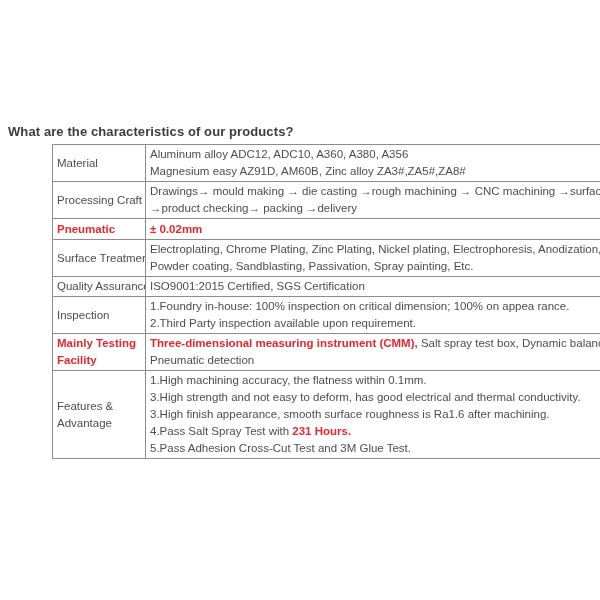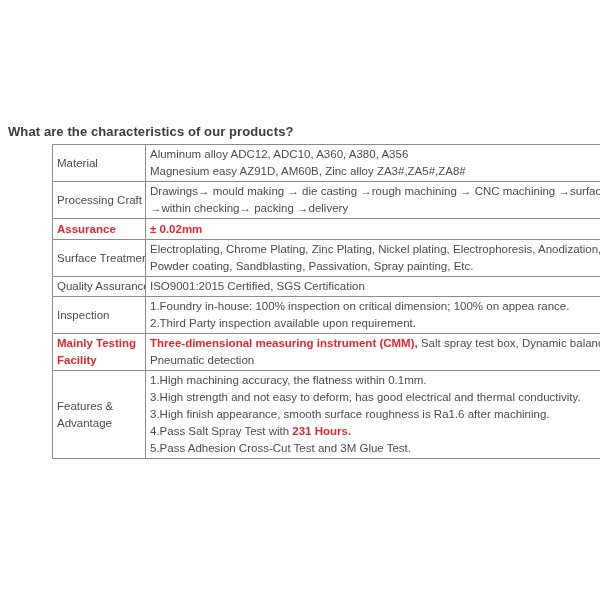--- a/index.html
+++ b/index.html
@@ -59,26 +59,26 @@
               <div class="line"><span>Aluminum alloy ADC12, ADC10, A360, A380, A356</span></div>
               <div class="line"><span>Magnesium easy AZ91D, AM60B, Zinc alloy ZA3#,ZA5#,ZA8#</span></div>
             </td>
           </tr>
           <tr style="height: 36px;">
             <td class="label">
               <div class="line">Processing Craft</div>
             </td>
             <td class="content">
               <div class="line"><span>Drawings→ mould making → die casting →rough machining → CNC machining →surface treatment</span></div>
-              <div class="line"><span>→within checking→ packing →delivery</span></div>
+              <div class="line"><span>→product checking→ packing →delivery</span></div>
             </td>
           </tr>
           <tr style="height: 21px;">
             <td class="label red-bold">
-              <div class="line">Assurance</div>
+              <div class="line">Pneumatic</div>
             </td>
             <td class="content">
               <div class="line"><span class="red-bold">± 0.02mm</span></div>
             </td>
           </tr>
           <tr style="height: 35px;">
             <td class="label">
               <div class="line">Surface Treatment</div>
             </td>
             <td class="content">

